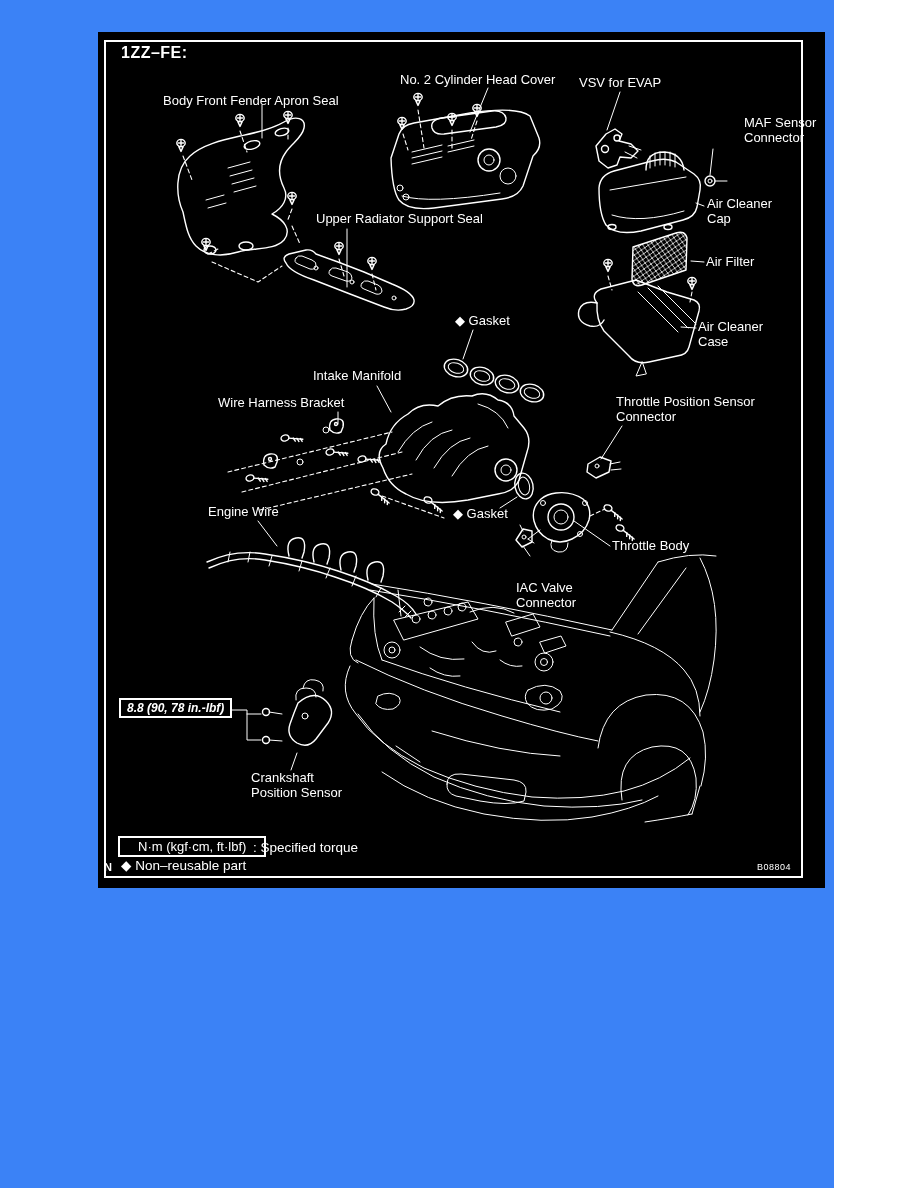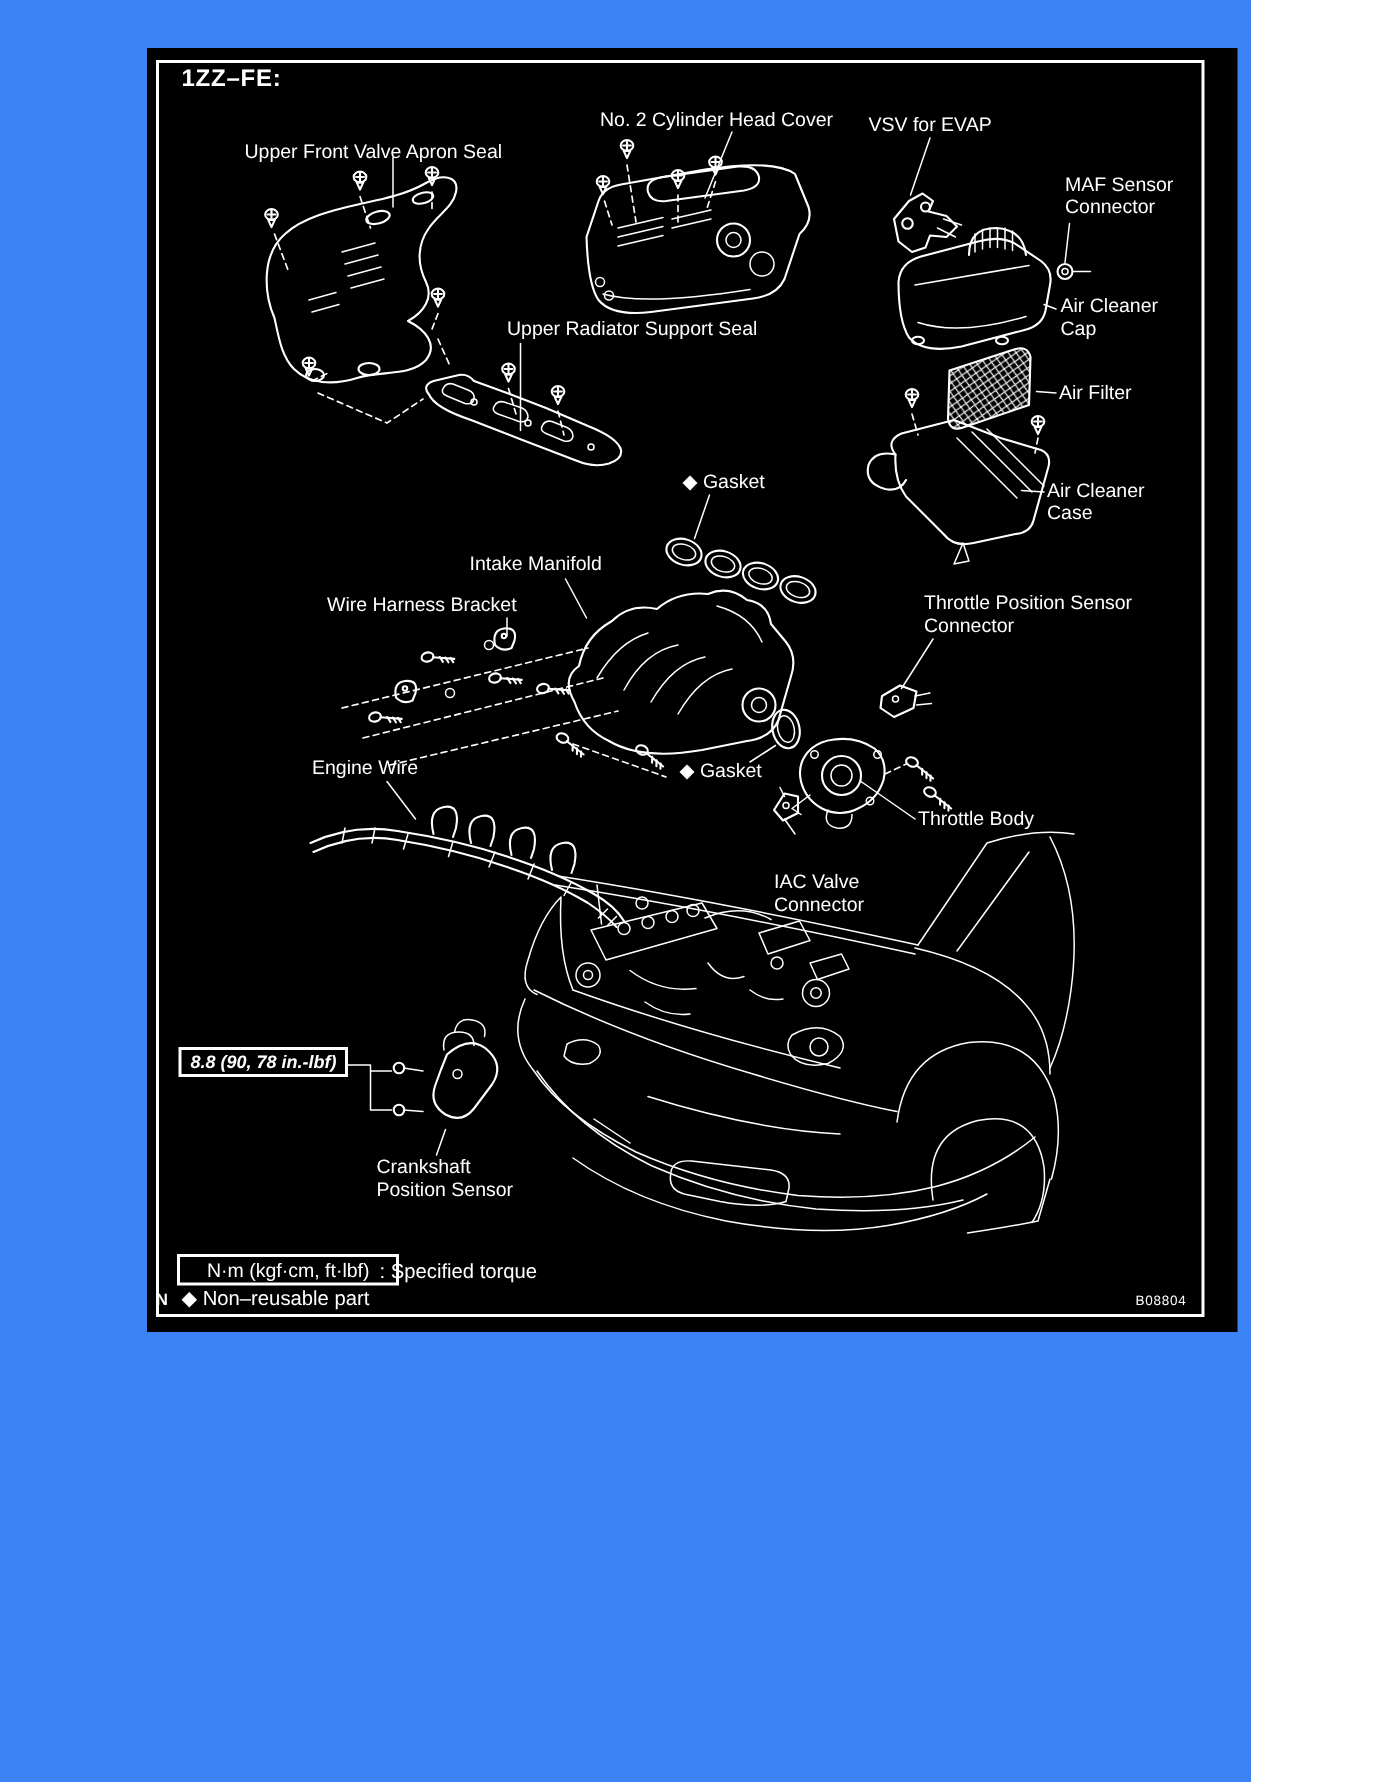--- a/index.html
+++ b/index.html
@@ -271,28 +271,28 @@
       <path d="M420,647 Q440,662 464,659 M472,642 Q482,656 496,651"></path>
       <circle cx="428" cy="602" r="4"></circle>
         <circle cx="518" cy="642" r="4"></circle>
       <path d="M398,590 L401,616"></path>
       <path d="M500,660 q10,8 22,6 M430,668 q14,10 30,8"></path>
     </g>
   </svg>
 
   <div class="engine-code" style="left:121px;top:44px;">1ZZ–FE:</div>
 
-  <div class="callout" style="left:163px;top:93px;">Upper Front Valve Apron Seal</div>
+  <div class="callout" style="left:163px;top:93px;">Body Front Fender Apron Seal</div>
   <div class="callout" style="left:400px;top:72px;">No. 2 Cylinder Head Cover</div>
   <div class="callout" style="left:579px;top:75px;">VSV for EVAP</div>
-  <div class="callout" style="left:710px;top:115px;">MAF Sensor
+  <div class="callout" style="left:744px;top:115px;">MAF Sensor
 Connector</div>
   <div class="callout" style="left:707px;top:196px;">Air Cleaner
 Cap</div>
-  <div class="callout" style="left:316px;top:211px;margin-left:22px;">Upper Radiator Support Seal</div>
+  <div class="callout" style="left:316px;top:211px;">Upper Radiator Support Seal</div>
   <div class="callout" style="left:706px;top:254px;">Air Filter</div>
   <div class="callout" style="left:698px;top:319px;">Air Cleaner
 Case</div>
   <div class="callout" style="left:455px;top:313px;">◆ Gasket</div>
   <div class="callout" style="left:313px;top:368px;">Intake Manifold</div>
   <div class="callout" style="left:218px;top:395px;">Wire Harness Bracket</div>
   <div class="callout" style="left:616px;top:394px;">Throttle Position Sensor
 Connector</div>
   <div class="callout" style="left:208px;top:504px;">Engine Wire</div>
   <div class="callout" style="left:453px;top:506px;">◆ Gasket</div>

